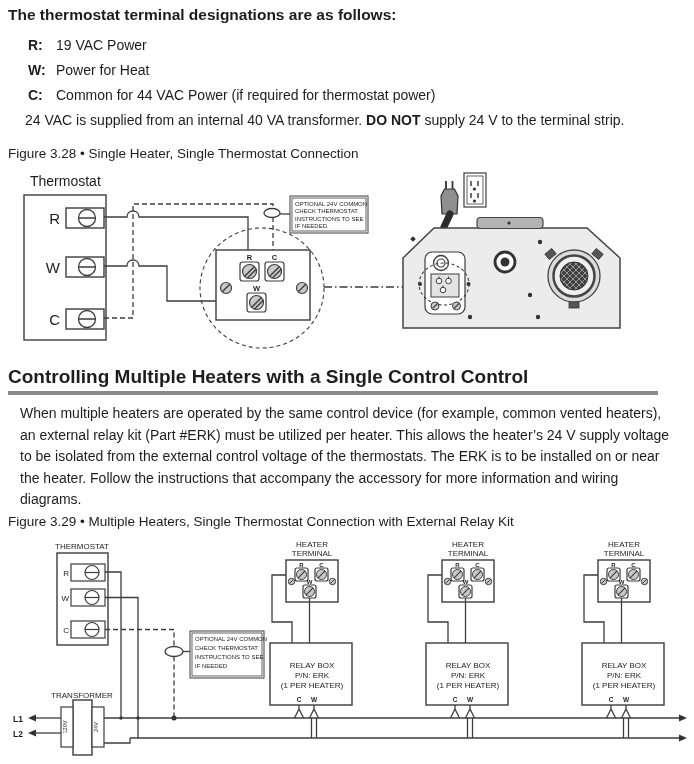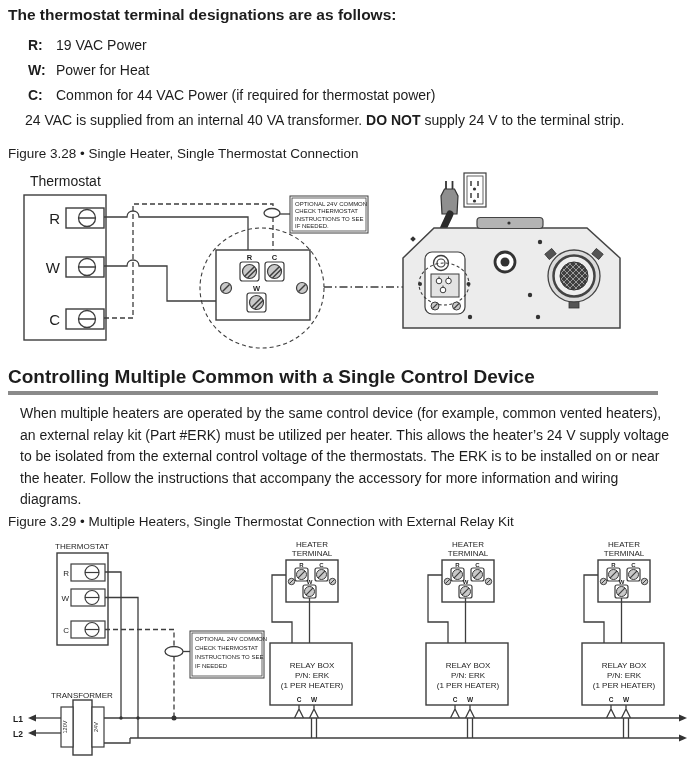--- a/index.html
+++ b/index.html
@@ -189,21 +189,21 @@
       <g>
         <rect x="411" y="237" width="4" height="4" transform="rotate(45 413 239)" class="dk"></rect>
         <circle cx="540" cy="242" r="2.2" class="dk"></circle>
         <circle cx="530" cy="295" r="2.2" class="dk"></circle>
         <circle cx="470" cy="317" r="2.2" class="dk"></circle>
         <circle cx="538" cy="317" r="2.2" class="dk"></circle>
       </g>
     </g>
   </svg>
 
-  <div class="abs section-heading">Controlling Multiple Common with a Single Control Device</div>
+  <div class="abs section-heading">Controlling Multiple Heaters with a Single Control Control</div>
   <div class="abs rule"></div>
   <div class="abs body-par">When multiple heaters are operated by the same control device (for example, common vented heaters), an external relay kit (Part #ERK) must be utilized per heater. This allows the heater’s 24 V supply voltage to be isolated from the external control voltage of the thermostats. The ERK is to be installed on or near the heater. Follow the instructions that accompany the accessory for more information and wiring diagrams.</div>
 
   <div class="abs fig-caption" style="top:514px">Figure 3.29 • Multiple Heaters, Single Thermostat Connection with External Relay Kit</div>
 
   <svg style="top:535px" width="694" height="229" viewBox="0 535 694 229">
 
     <g>
       <text x="82" y="549" class="t8 mid">THERMOSTAT</text>
       <rect x="57" y="553" width="51" height="92" class="box"></rect>

